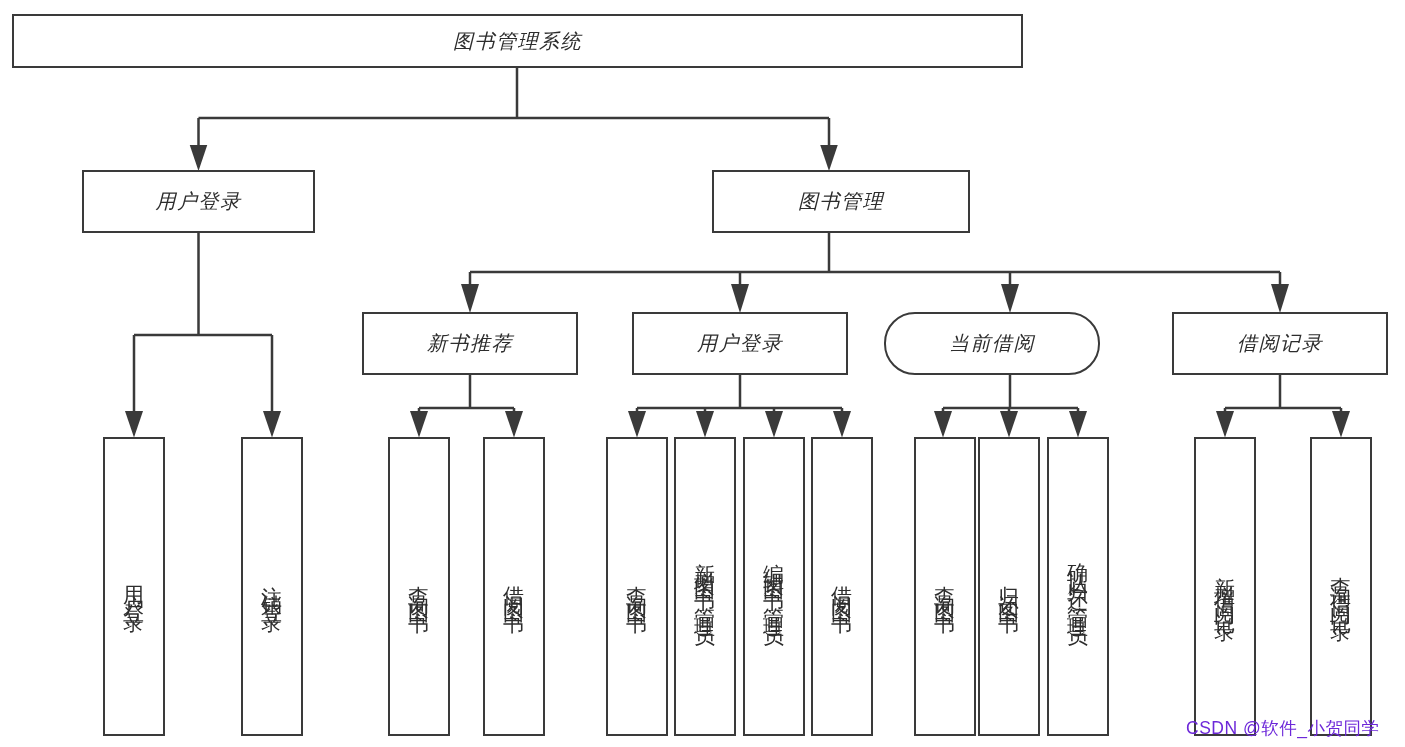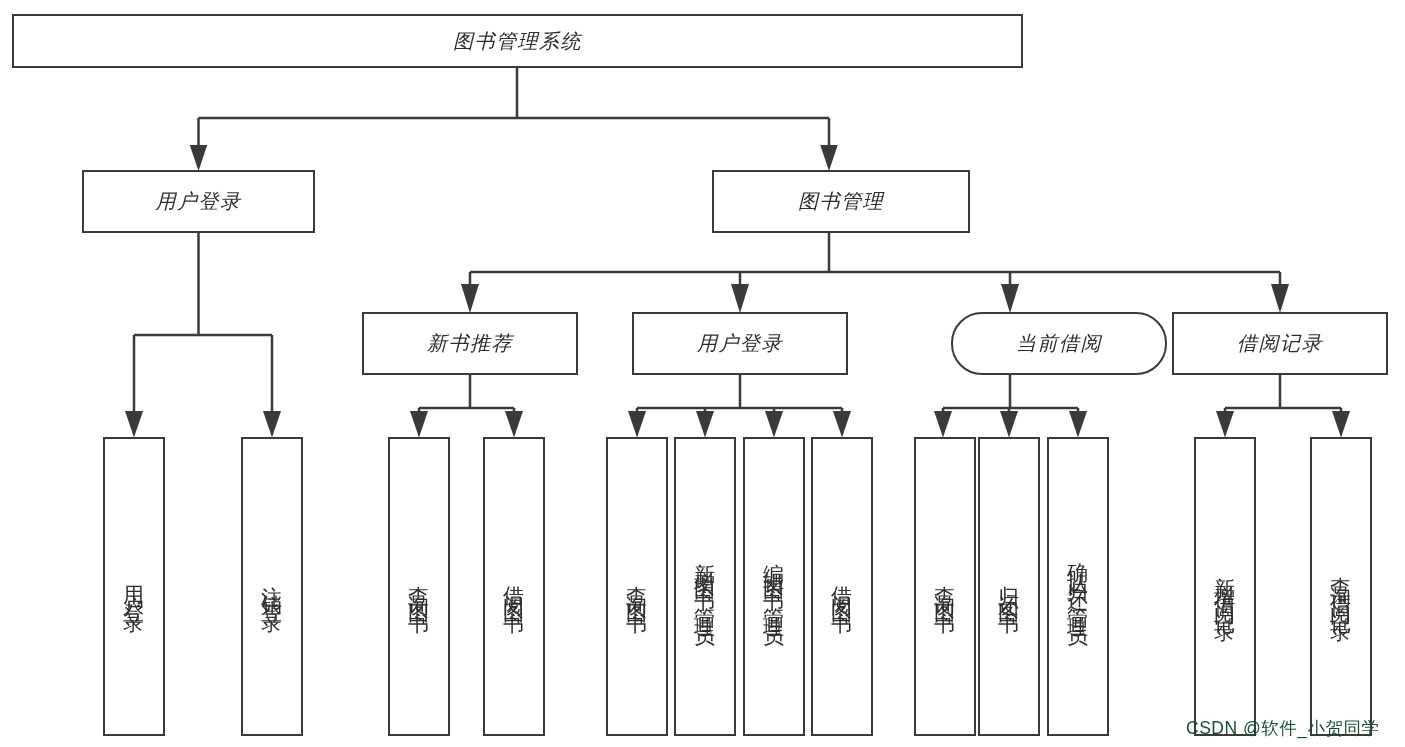--- a/index.html
+++ b/index.html
@@ -60,21 +60,21 @@
     letter-spacing: 9px;
     white-space: nowrap;
     color: #2d2d2d;
   }
   .watermark {
     position: absolute;
     left: 1186px;
     top: 716px;
     font-size: 17.5px;
     letter-spacing: 0.5px;
-    color: #14532d;
+    color: #6d28d9;
     white-space: nowrap;
     z-index: 5;
   }
 </style>
 </head>
 <body>
 
 <div class="canvas">
 
   <svg class="wires" viewBox="0 0 1405 747" xmlns="http://www.w3.org/2000/svg">
@@ -120,21 +120,21 @@
   <div class="box lvl2" style="left:712px; width:258px;">
     <span class="hlabel">图书管理</span>
   </div>
 
   <div class="box lvl3" style="left:362px;">
     <span class="hlabel">新书推荐</span>
   </div>
   <div class="box lvl3" style="left:632px;">
     <span class="hlabel">用户登录</span>
   </div>
-  <div class="box lvl3" style="left:951px;border-radius:31px;">
+  <div class="box lvl3" style="left:884px;border-radius:31px;">
     <span class="hlabel">当前借阅</span>
   </div>
   <div class="box lvl3" style="left:1172px;">
     <span class="hlabel">借阅记录</span>
   </div>
 
   <div class="box leaf" style="left:103px;">
     <span class="vtext">用户登录</span>
   </div>
   <div class="box leaf" style="left:241px;">

